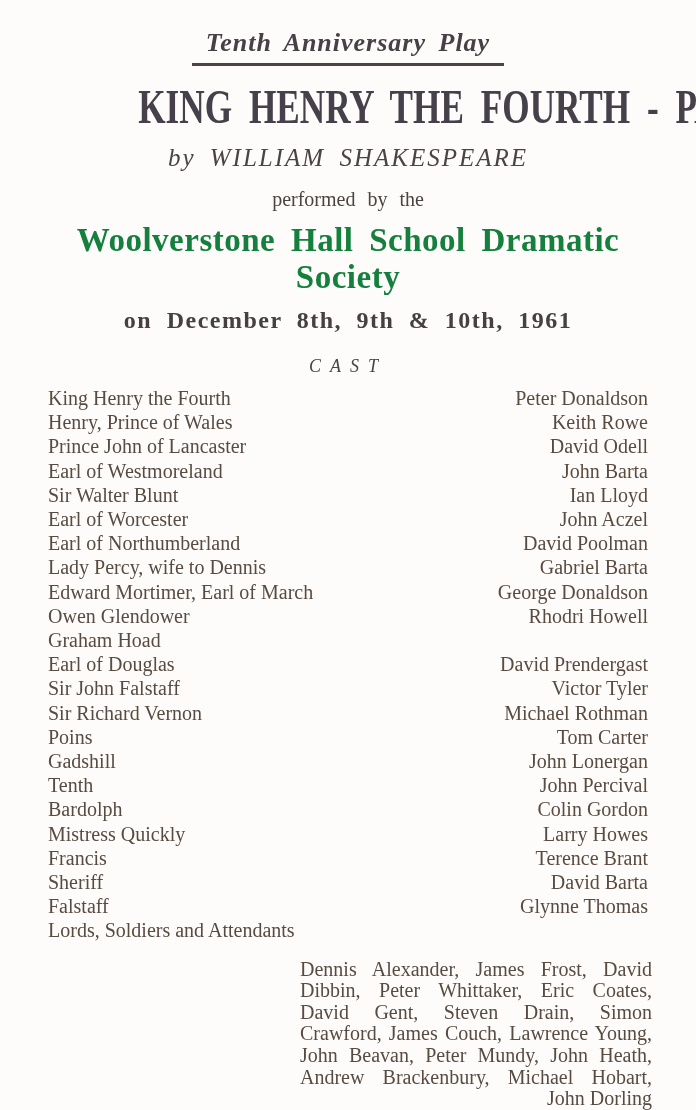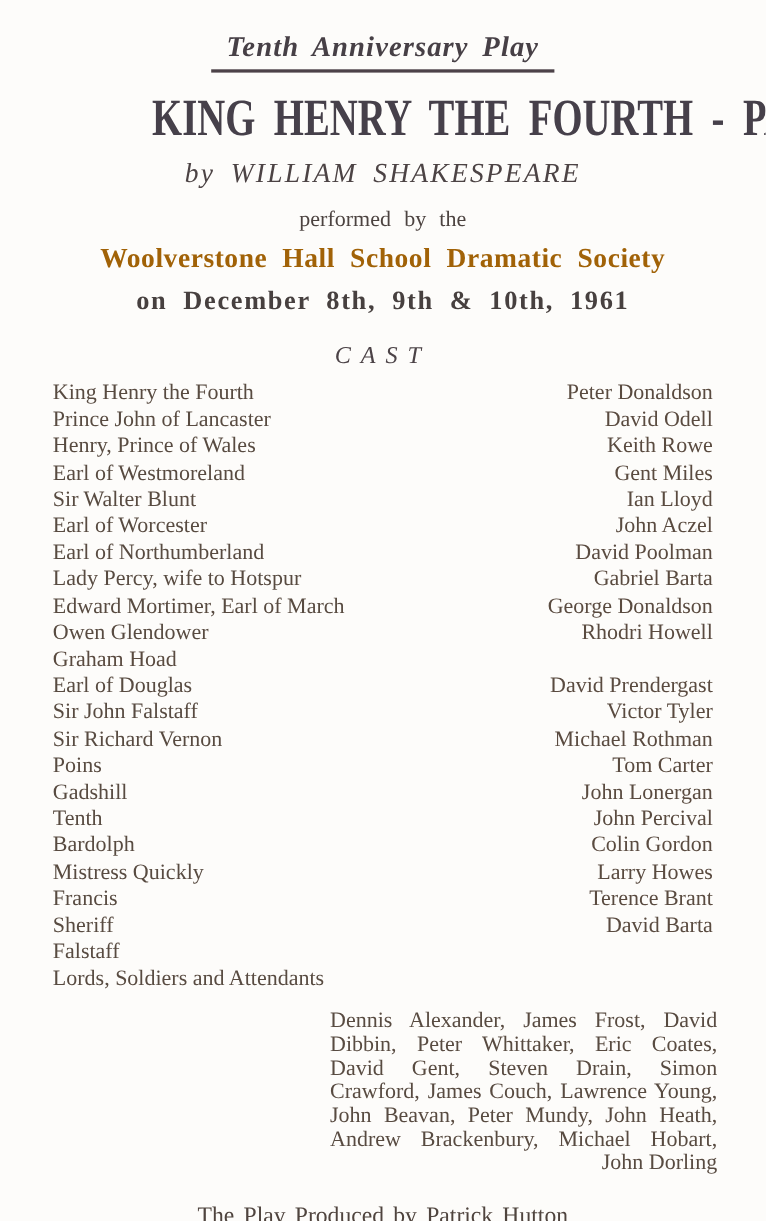--- a/index.html
+++ b/index.html
@@ -47,33 +47,33 @@
   }
 
   .performed{
     margin-top:16px;
     font-size:20px;word-spacing:7px;
     color:#4c4340;
   }
 
   .society{
     margin-top:11px;
-    font-weight:bold;font-size:25px;letter-spacing:0.5px;word-spacing:7px;
-    color:#a16207;
+    font-weight:bold;font-size:33px;letter-spacing:0.5px;word-spacing:7px;
+    color:#15803d;
   }
 
   .dates{
     margin-top:11px;
     font-weight:bold;font-size:24px;letter-spacing:1.5px;word-spacing:7px;
     color:#47403f;
   }
 
   .cast-heading{
     margin-top:22px;
-    font-style:italic;font-size:22px;letter-spacing:9px;
+    font-style:italic;font-size:18px;letter-spacing:9px;
     color:#4c4347;
   }
 
   .cast-list{margin-top:9px;}
   .cast-row{
     display:flex;justify-content:space-between;align-items:baseline;
     font-size:20px;line-height:24.2px;
     color:var(--body-ink);
   }
   .cast-row .role{white-space:nowrap;}
@@ -117,52 +117,52 @@
   <div class="center cast-heading">CAST</div>
 
   <div class="cast-list">
 
       <div class="cast-row">
         <span class="role">King Henry the Fourth</span>
         <span class="actor">Peter Donaldson</span>
       </div>
 
       <div class="cast-row">
+        <span class="role">Henry, Prince of Wales</span>
+        <span class="actor">Keith Rowe</span>
+      </div>
+
+      <div class="cast-row">
         <span class="role">Prince John of Lancaster</span>
         <span class="actor">David Odell</span>
       </div>
 
       <div class="cast-row">
-        <span class="role">Henry, Prince of Wales</span>
-        <span class="actor">Keith Rowe</span>
-      </div>
-
-      <div class="cast-row">
         <span class="role">Earl of Westmoreland</span>
-        <span class="actor">Gent Miles</span>
+        <span class="actor">John Barta</span>
       </div>
 
       <div class="cast-row">
         <span class="role">Sir Walter Blunt</span>
         <span class="actor">Ian Lloyd</span>
       </div>
 
       <div class="cast-row">
         <span class="role">Earl of Worcester</span>
         <span class="actor">John Aczel</span>
       </div>
 
       <div class="cast-row">
         <span class="role">Earl of Northumberland</span>
         <span class="actor">David Poolman</span>
       </div>
 
 
       <div class="cast-row">
-        <span class="role">Lady Percy, wife to Hotspur</span>
+        <span class="role">Lady Percy, wife to Dennis</span>
         <span class="actor">Gabriel Barta</span>
       </div>
 
       <div class="cast-row">
         <span class="role">Edward Mortimer, Earl of March</span>
         <span class="actor">George Donaldson</span>
       </div>
 
       <div class="cast-row">
         <span class="role">Owen Glendower</span>
@@ -218,20 +218,21 @@
         <span class="actor">Terence Brant</span>
       </div>
 
       <div class="cast-row">
         <span class="role">Sheriff</span>
         <span class="actor">David Barta</span>
       </div>
 
       <div class="cast-row">
         <span class="role">Falstaff</span>
+        <span class="actor">Glynne Thomas</span>
       </div>
     </div>
 
   <div class="cast-row">
     <span class="role">Lords, Soldiers and Attendants</span>
   </div>
 
   <div class="ensemble">Dennis Alexander, James Frost, David Dibbin, Peter Whittaker, Eric Coates, David Gent, Steven Drain, Simon Crawford, James Couch, Lawrence Young, John Beavan, Peter Mundy, John Heath, Andrew Brackenbury, Michael Hobart, John Dorling</div>
 
   <div class="center producer">The Play Produced by Patrick Hutton</div>

